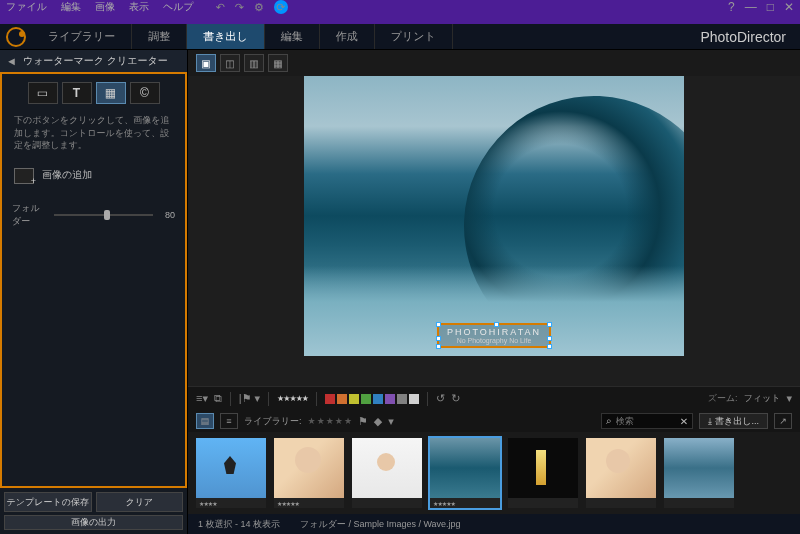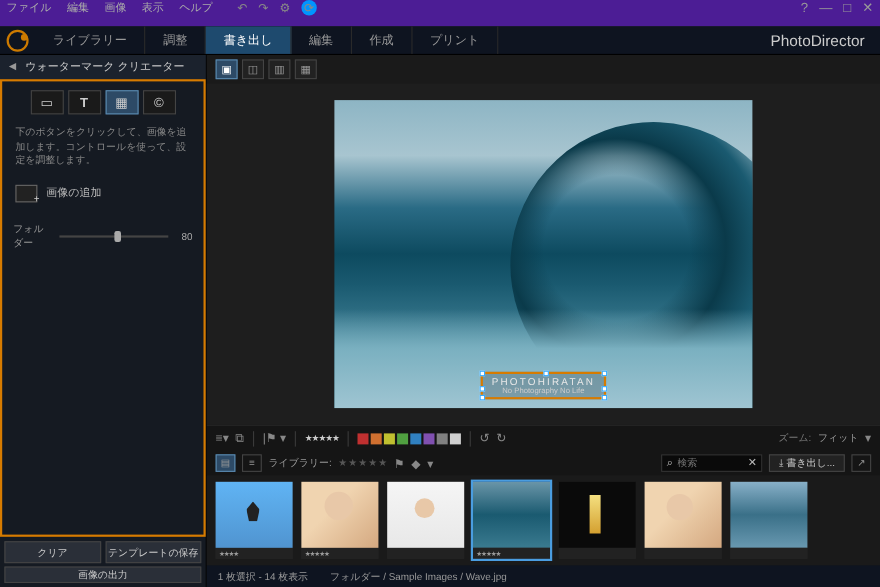--- a/index.html
+++ b/index.html
@@ -36,21 +36,21 @@
 .slider-track{flex:1;height:2px;background:#444;position:relative}
 .slider-handle{position:absolute;top:-4px;width:6px;height:10px;background:#aaa;border-radius:2px}
 .slider-val{font-size:9px;width:16px;text-align:right;color:#aaa}
 .side-foot{padding:4px;display:flex;flex-direction:column;gap:3px}
 .side-foot-row{display:flex;gap:4px}
 .sbtn{flex:1;height:20px;background:#2a2f38;border:1px solid #444;display:flex;align-items:center;justify-content:center;font-size:9px;color:#ccc;cursor:pointer}
 .workspace{flex:1;display:flex;flex-direction:column;background:#1a1a1a}
 .canvas-bar{height:26px;display:flex;align-items:center;padding:0 8px;gap:4px}
 .cb-ico{width:20px;height:18px;border:1px solid #444;background:#222;display:flex;align-items:center;justify-content:center;font-size:10px;color:#999;cursor:pointer}
 .cb-ico.sel{background:#2d4a66;border-color:#5a8ab0;color:#fff}
-.canvas{flex:1;display:flex;align-items:center;justify-content:center;background:#1e1e1e;position:relative}
+.canvas{flex:1;display:flex;justify-content:center;background:#1e1e1e;position:relative}
 .photo{width:380px;height:280px;position:relative;background:linear-gradient(180deg,#8db5c4 0%,#a8c5d0 18%,#2a6b85 35%,#0d4a5f 50%,#1a5a70 60%,#3a7a8f 75%,#5a95a8 88%,#6aa5b5 100%);overflow:hidden}
 .wave-curl{position:absolute;right:-40px;top:20px;width:260px;height:260px;border-radius:50%;background:radial-gradient(circle at 40% 40%,transparent 30%,#0a3a4a 45%,#1a5a70 60%,transparent 75%);transform:rotate(-20deg)}
 .wave-foam{position:absolute;bottom:0;left:0;right:0;height:90px;background:linear-gradient(180deg,transparent,#7ab0c0 40%,#9fc5d2)}
 .watermark{position:absolute;bottom:8px;left:50%;transform:translateX(-50%);border:2px solid #d67b00;padding:2px 8px;background:rgba(80,100,110,.4)}
 .watermark .wm1{font-size:9px;letter-spacing:2px;color:#e8e8e8}
 .watermark .wm2{font-size:7px;color:#ccc;text-align:center}
 .wm-handle{position:absolute;width:5px;height:5px;background:#fff;border:1px solid #3af}
 .toolbar{height:24px;display:flex;align-items:center;padding:0 8px;gap:6px;background:#151515;border-top:1px solid #2a2a2a}
 .tb-sep{width:1px;height:14px;background:#3a3a3a;margin:0 2px}
 .tb-ico{color:#888;font-size:11px;cursor:pointer}
@@ -145,22 +145,22 @@
       <div class="slider-row">
         <span class="lbl">フォルダー</span>
         <div class="slider-track">
             <div class="slider-handle" style="left:50%"></div>
           </div>
         <span class="slider-val">80</span>
       </div>
     </div>
     <div class="side-foot">
       <div class="side-foot-row">
+        <div class="sbtn">テンプレートの保存</div>
         <div class="sbtn">クリア</div>
-        <div class="sbtn">テンプレートの保存</div>
       </div>
       <div class="sbtn">画像の出力</div>
     </div>
   </div>
 
   <div class="workspace">
     <div class="canvas-bar">
       <div class="cb-ico sel">▣</div>
       <div class="cb-ico">◫</div>
       <div class="cb-ico">▥</div>

